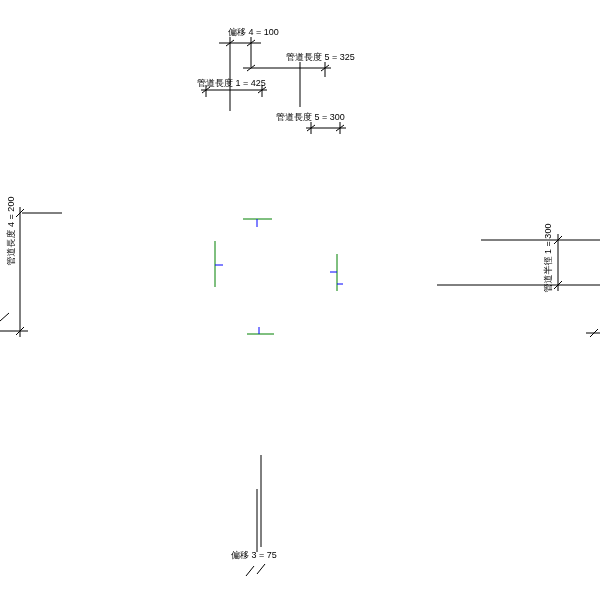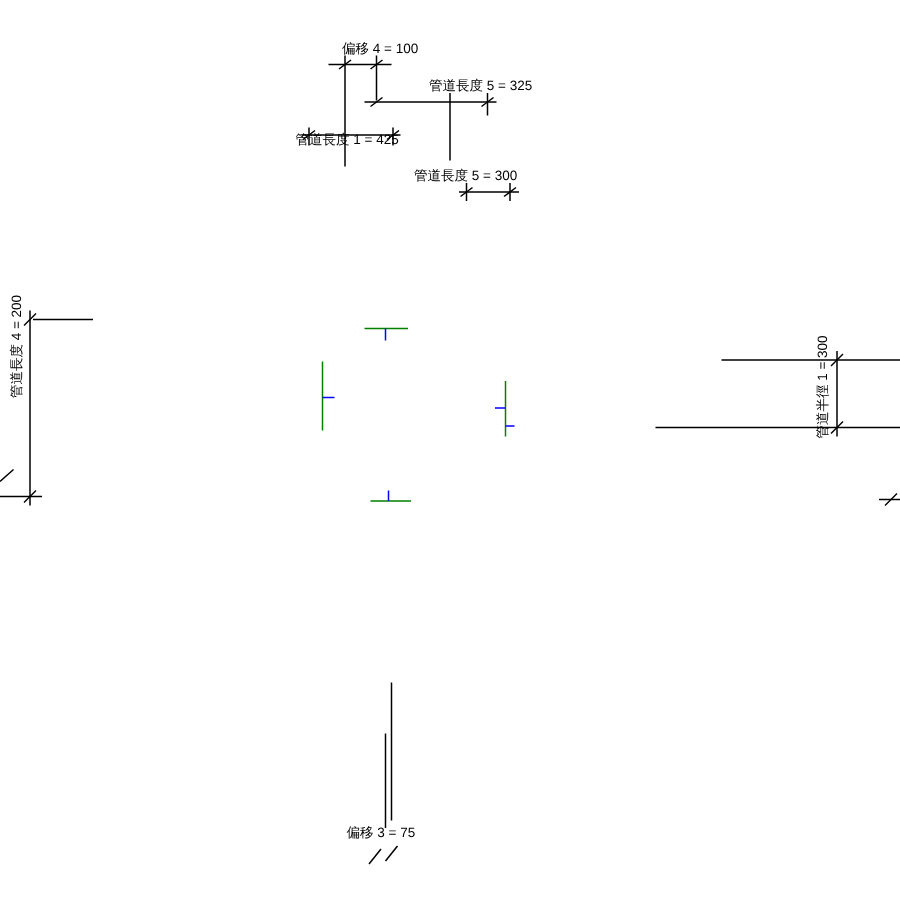--- a/index.html
+++ b/index.html
@@ -117,21 +117,21 @@
       <line x1="330" y1="272" x2="337" y2="272"></line>
       <line x1="337" y1="284" x2="343" y2="284"></line>
       <line x1="259" y1="327" x2="259" y2="334"></line>
     </g>
   </svg>
 
   <div class="dim-label" style="left:228px; top:27px;">偏移 4 = 100</div>
 
   <div class="dim-label" style="left:242px; top:52px;margin-left:44px;">管道長度 5 = 325</div>
 
-  <div class="dim-label" style="left:197px; top:88px;">管道長度 1 = 425</div>
+  <div class="dim-label" style="left:197px; top:78px;">管道長度 1 = 425</div>
 
   <div class="dim-label" style="left:276px; top:112px;">管道長度 5 = 300</div>
 
   <div class="dim-label vertical" style="left:11px; top:231px;">管道長度 4 = 200</div>
 
   <div class="dim-label vertical" style="left:548px; top:258px;">管道半徑 1 = 300</div>
 
   <div class="dim-label" style="left:231px; top:550px;">偏移 3 = 75</div>
 
 </div>

